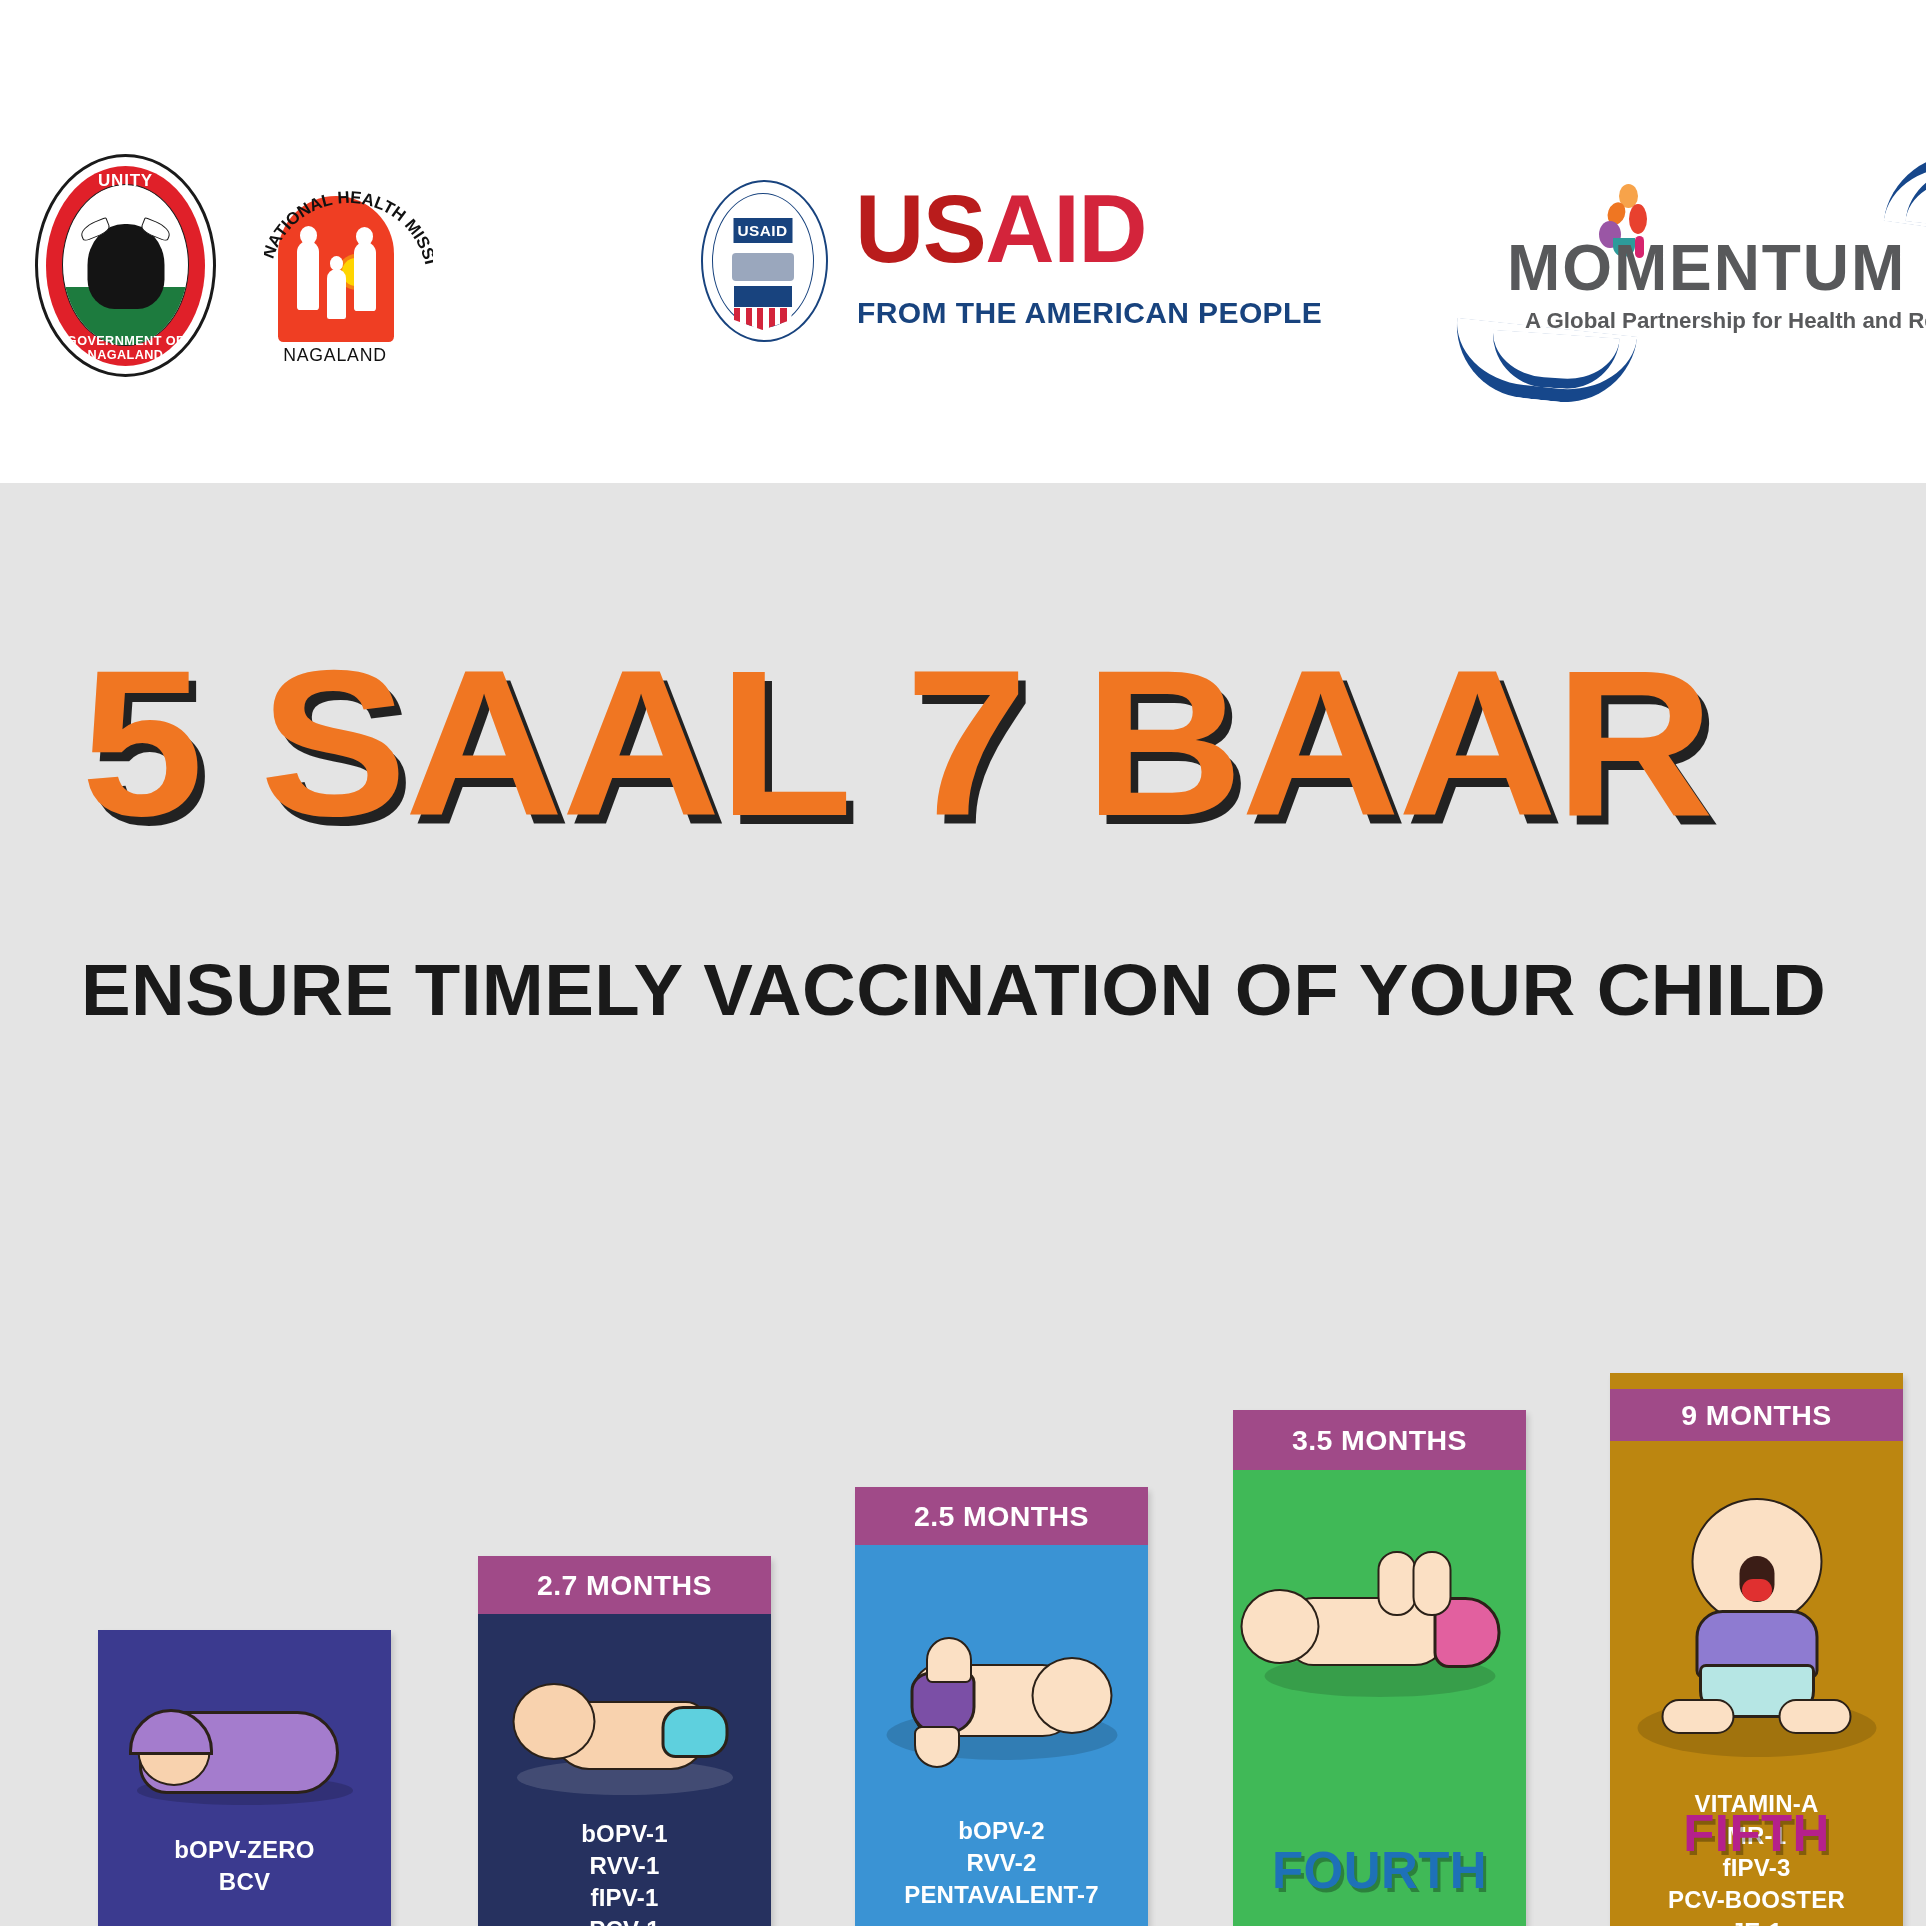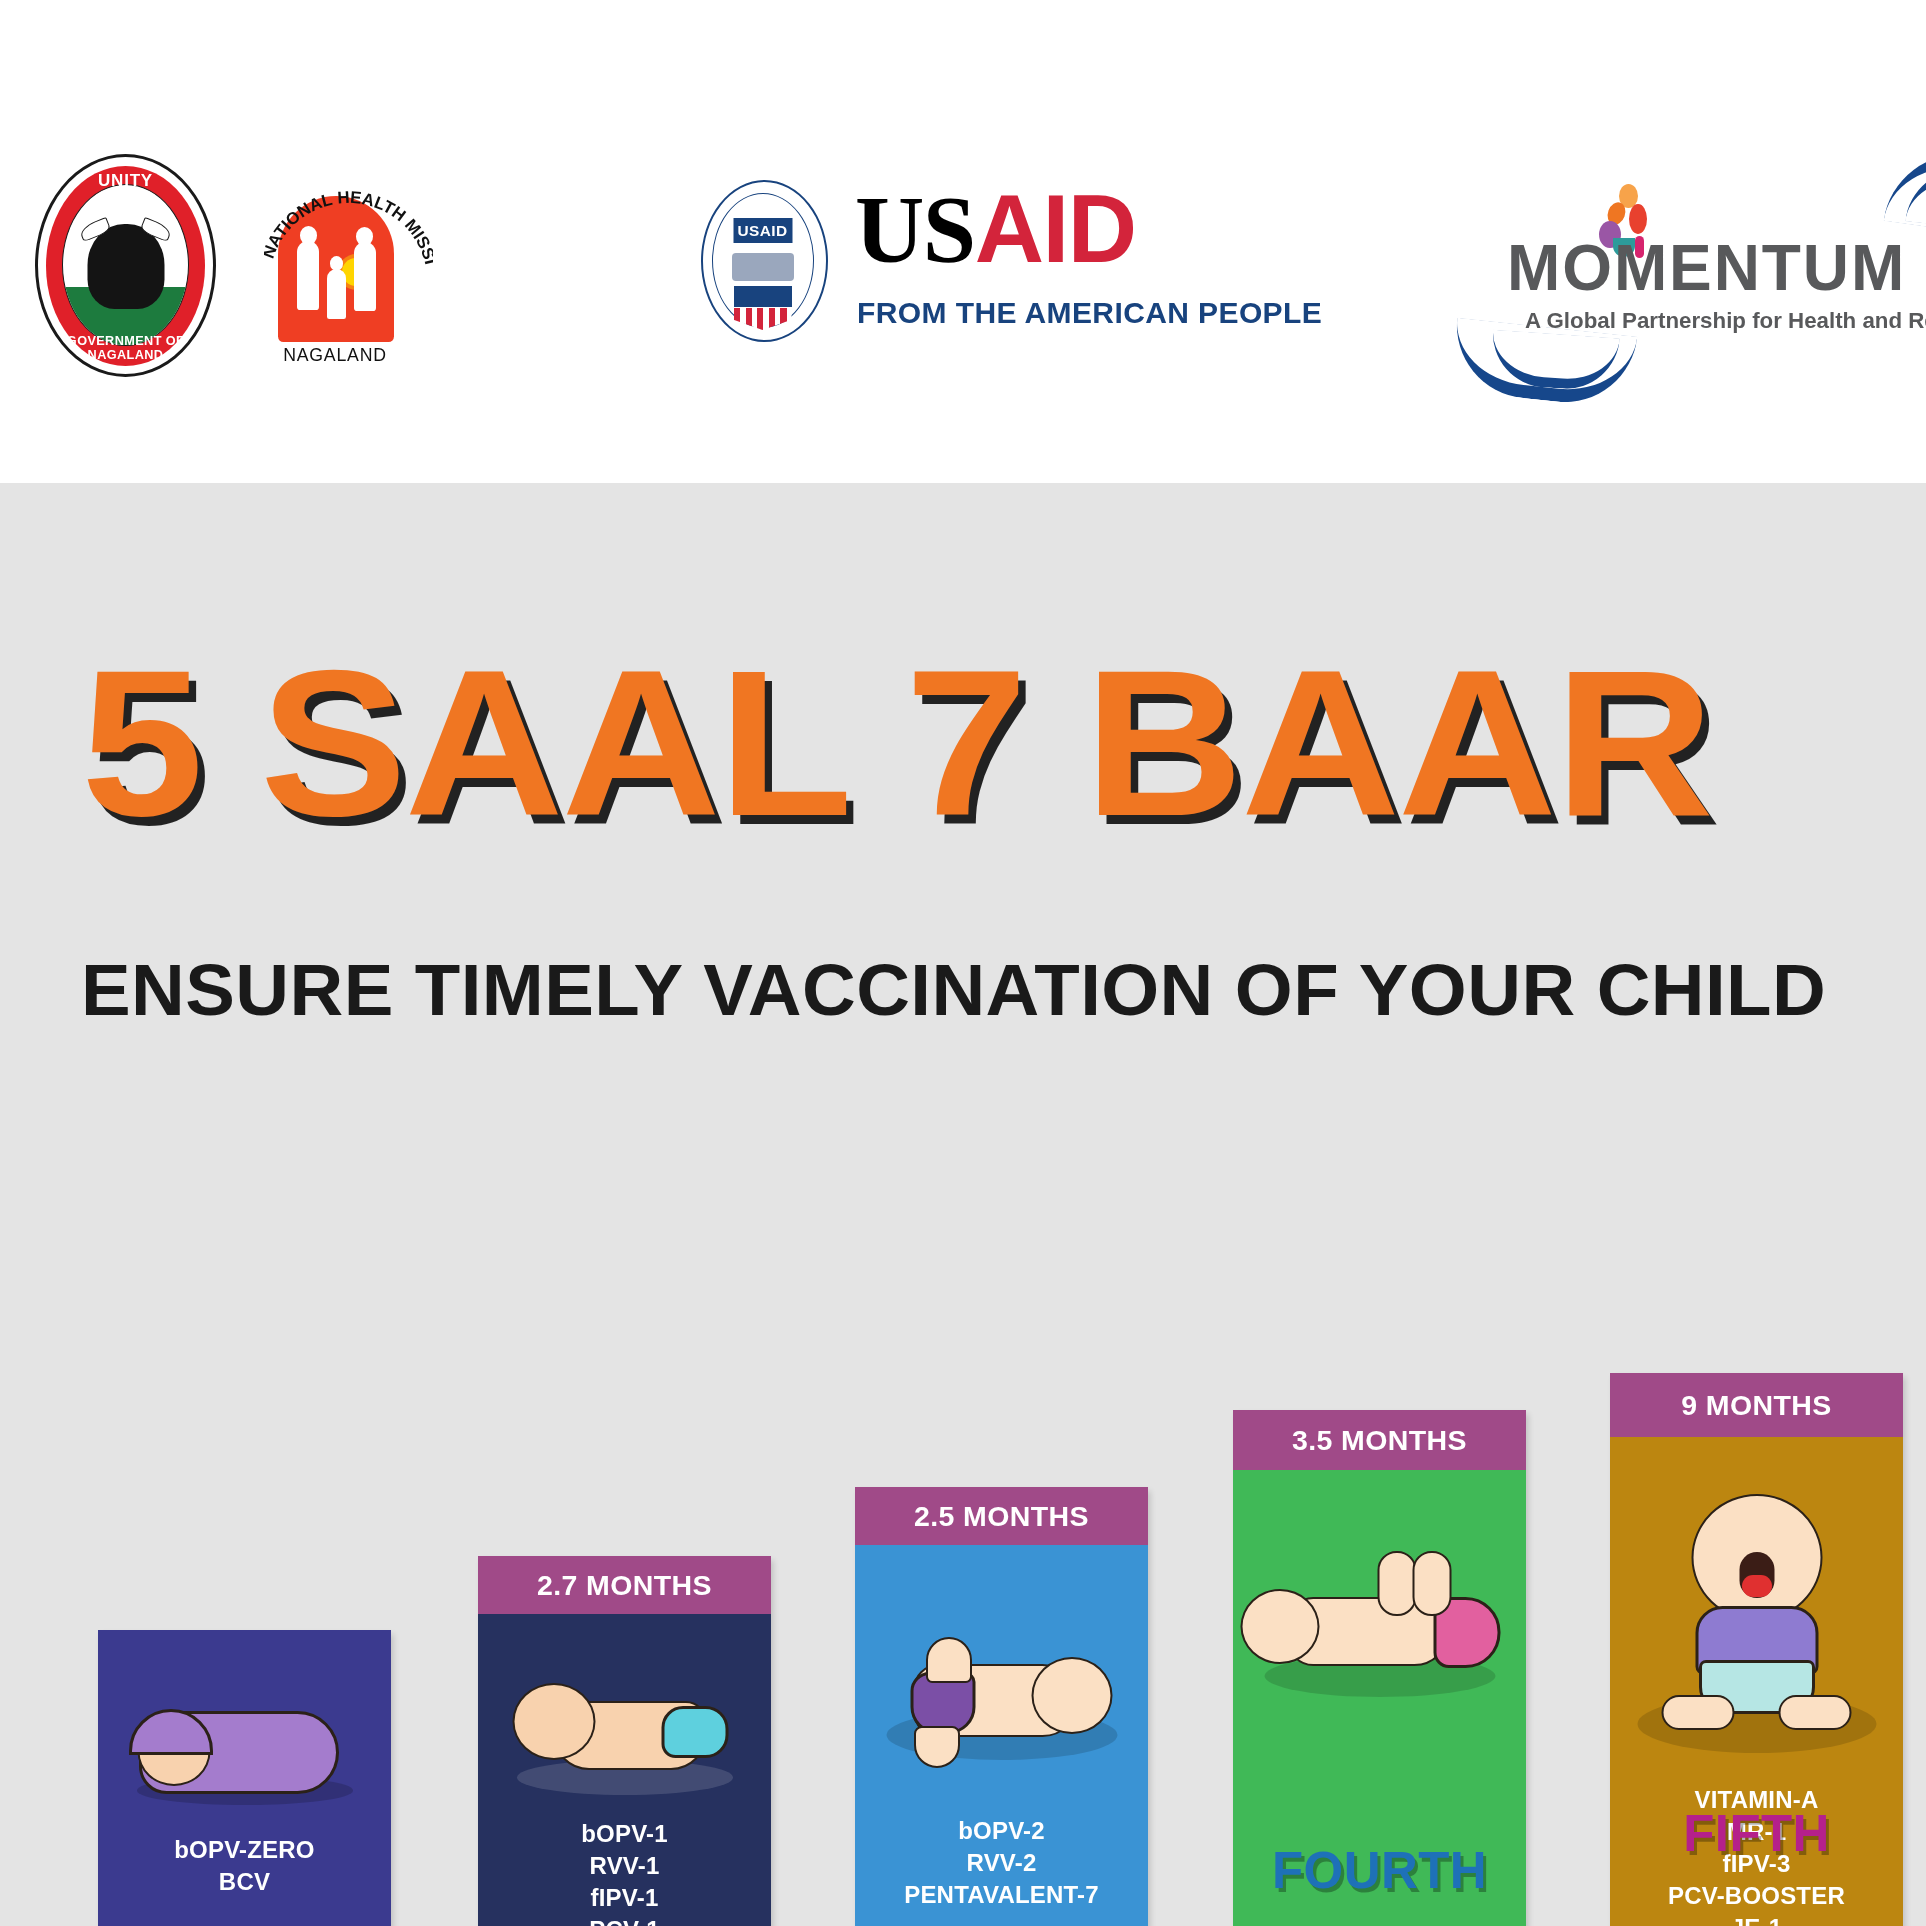--- a/index.html
+++ b/index.html
@@ -112,21 +112,21 @@
   .usaid-stripes {
     position: absolute; left: 50%; transform: translateX(-50%); top: 114px;
     width: 58px; height: 22.3px;
     background: repeating-linear-gradient(90deg,#d3243b 0 6.2px,#fff 6.2px 11.6px);
     clip-path: polygon(0 0,100% 0,100% 55%,50% 100%,0 55%);
   }
   .usaid-word {
     position: absolute; left: 154px; top: 11.6px;
     font-size: 96px; font-weight: bold; letter-spacing: -1.5px; line-height: 96px;
   }
-  .usaid-us { color: #000000; font-family: Liberation Serif, serif; }
+  .usaid-us { color: #b91c1c; }
   .usaid-aid { color: #d3243b; margin-top: 12px; }
   .usaid-tag {
     position: absolute; left: 156px; top: 127px;
     font-size: 30px; font-weight: bold; color: #18437e; letter-spacing: 0.4px;
   }
 
   
   .logo-momentum { position: absolute; left: 1468px; top: 154px; width: 632px; height: 223px; }
   .mom-swoosh-tr {
     position: absolute; right: 11.6px; top: 3.9px; width: 200px; height: 77px;
@@ -375,21 +375,21 @@
           <div class="art skin2" style="top:11.6px; left:56%; width:39px; height:65px; border-radius:19px;"></div>
           <div class="art skin2" style="top:11.6px; left:68%; width:39px; height:65px; border-radius:19px;"></div>
         </div>
       </div>
     </div>
     <div class="ord-label" style="top:431px; color:#1e71b8;">FOURTH</div>
   </div>
 
   <div class="col" style="left:1610px; top:1373px; width:293px; height:680px;">
     <div class="bar" style="height:680px; background:#bc8610;">
-      <div class="bar-head" style="height:64px;">9 MONTHS</div>
+      <div class="bar-head" style="height:52px;margin-top:16px;">9 MONTHS</div>
       <div class="bar-body">
         <div class="bar-art" style="top:42px; height:277px;">
           <div class="shadow-ellipse" style="top:216px; width:239px; height:58px; background:rgba(0,0,0,.14);"></div>
           <div class="art skin2 rnd" style="top:15.4px; left:50%; width:131px; height:127px;"></div>
           <div class="art" style="top:73px; left:50%; width:35px; height:46px; background:#3b1d16; border-radius:17.7px;"></div>
           <div class="art" style="top:96px; left:50%; width:30px; height:21.6px; background:#e03030; border-radius:15.4px;"></div>
           <div class="art" style="top:127px; left:50%; width:123px; height:69px; background:#8e7bd1; border:3.1px solid #2b2118; border-radius:27px 27px 8.5px 8.5px;"></div>
           <div class="art" style="top:181px; left:50%; width:116px; height:54px; background:#b6e6e4; border:3.1px solid #2b2118; border-radius:7px 7px 27px 27px;"></div>
           <div class="art skin2" style="top:216px; left:30%; width:73px; height:35px; border-radius:17.7px;"></div>
           <div class="art skin2" style="top:216px; left:70%; width:73px; height:35px; border-radius:17.7px;"></div>

